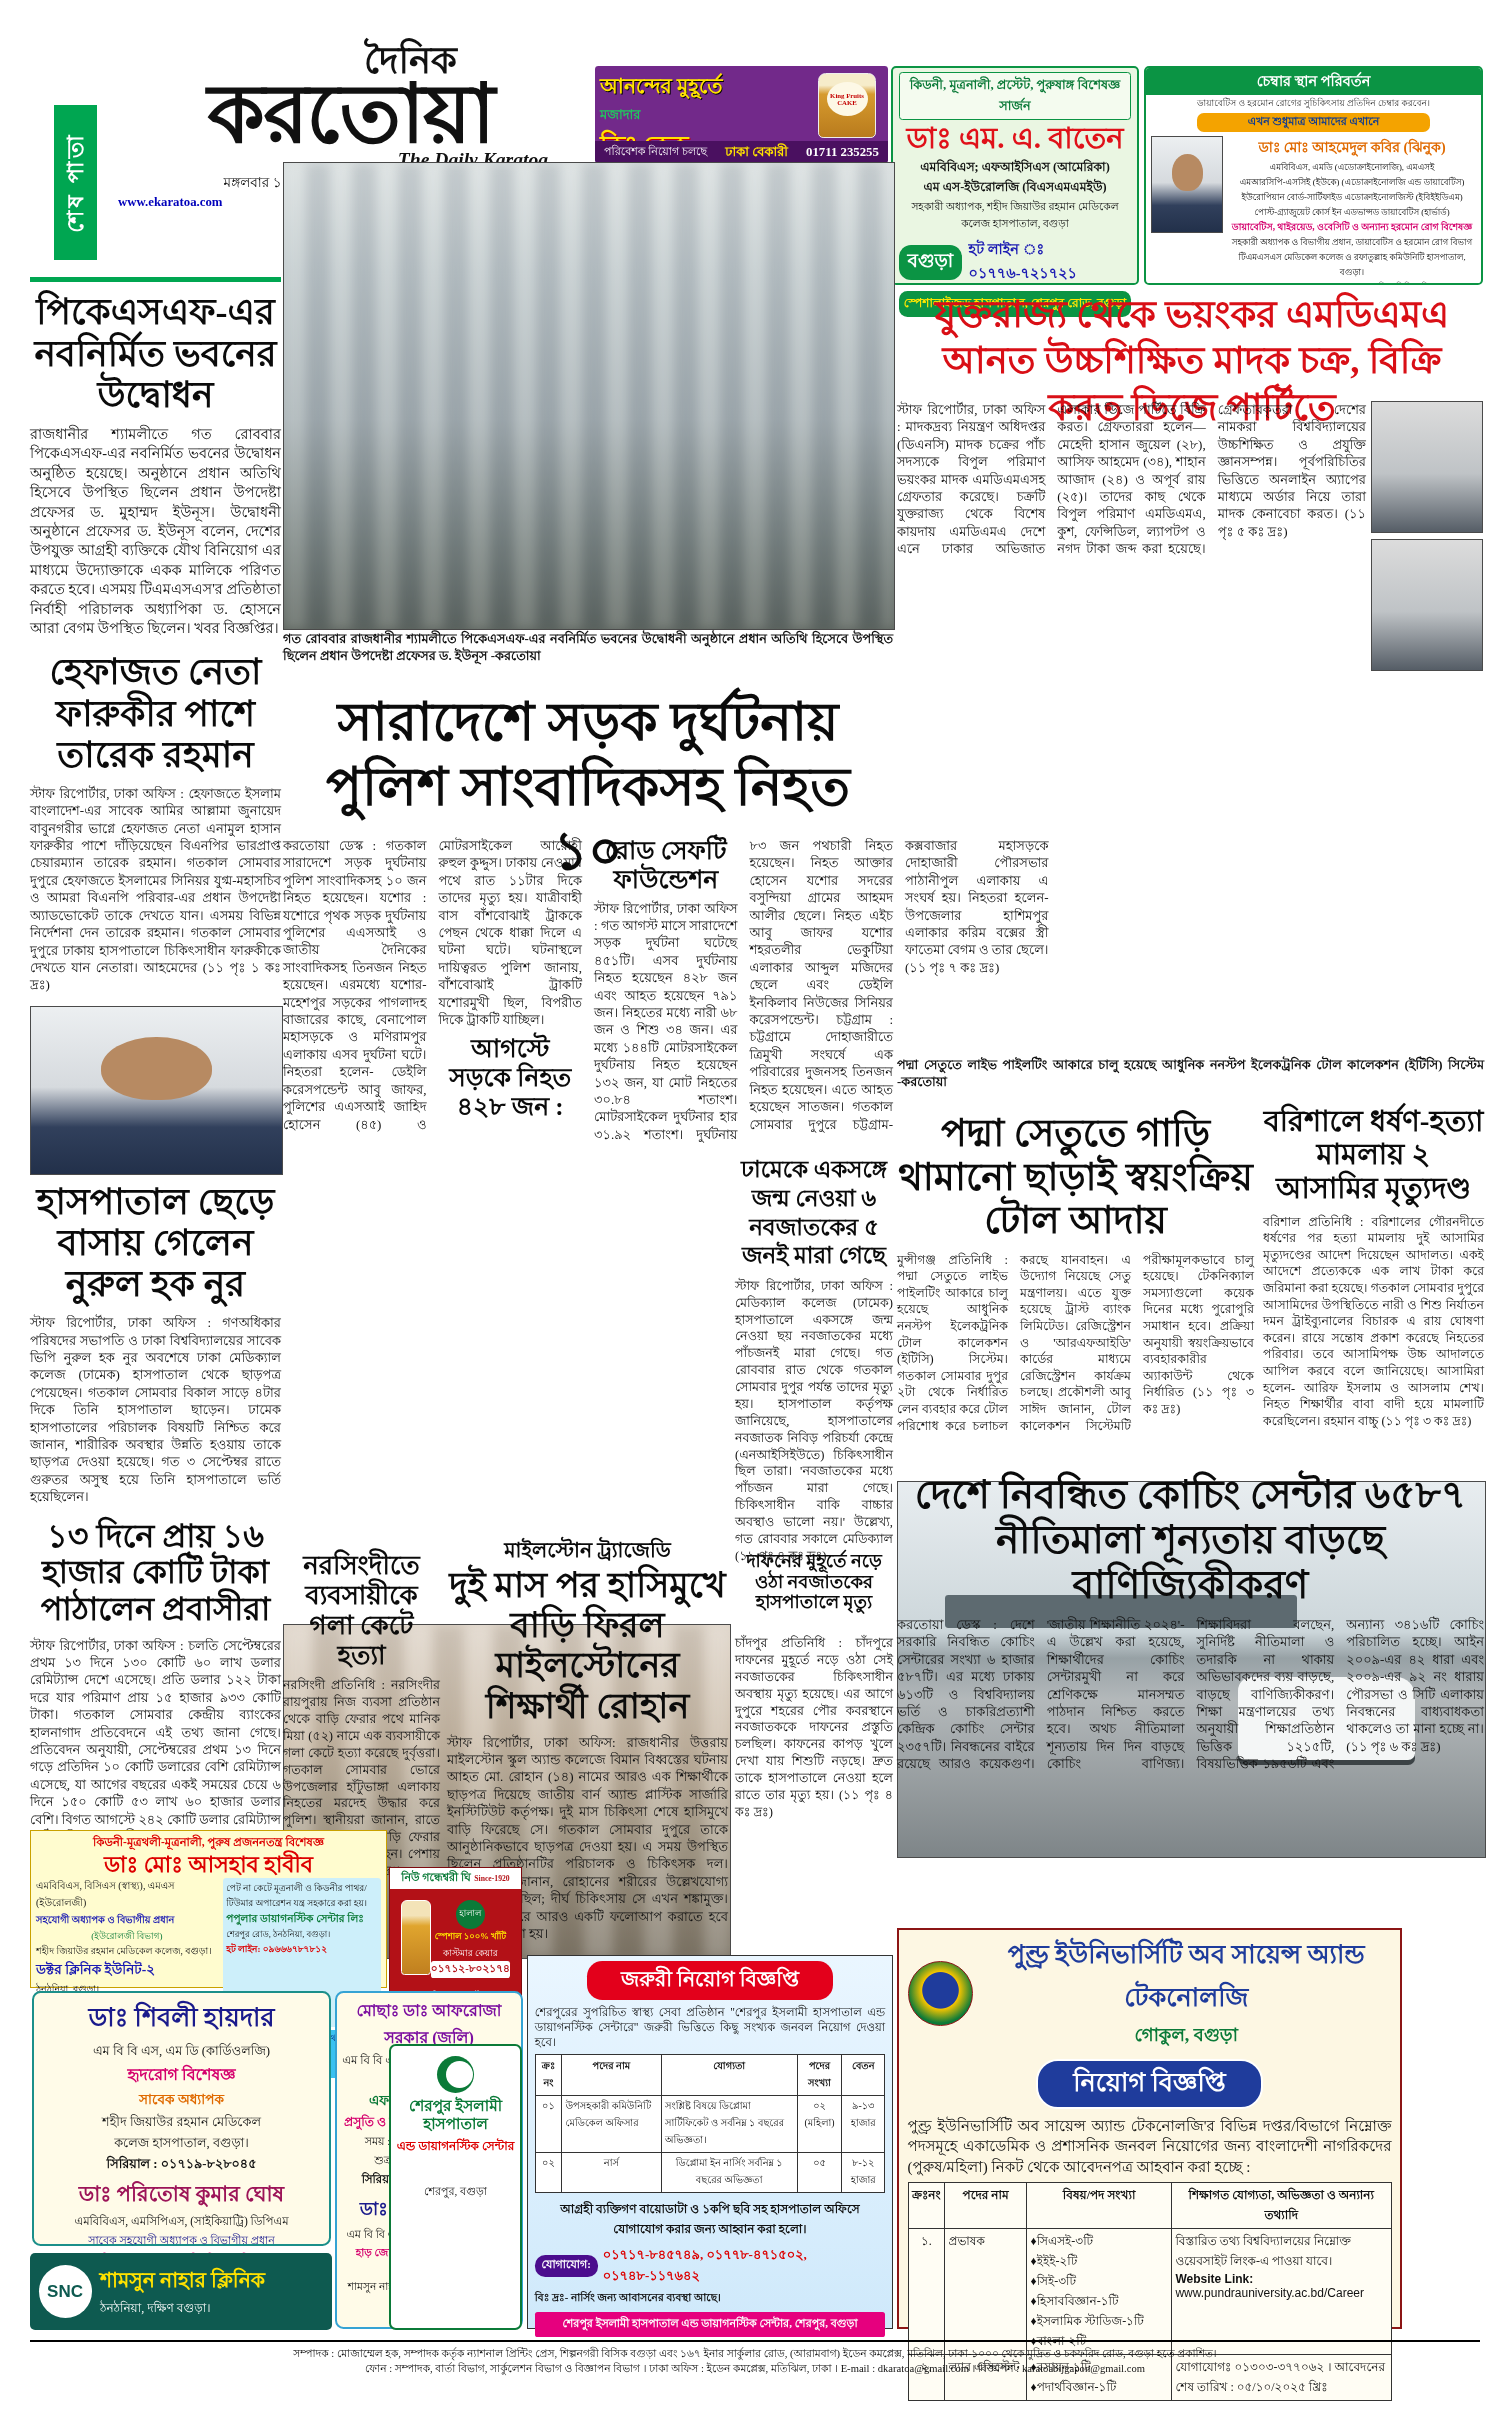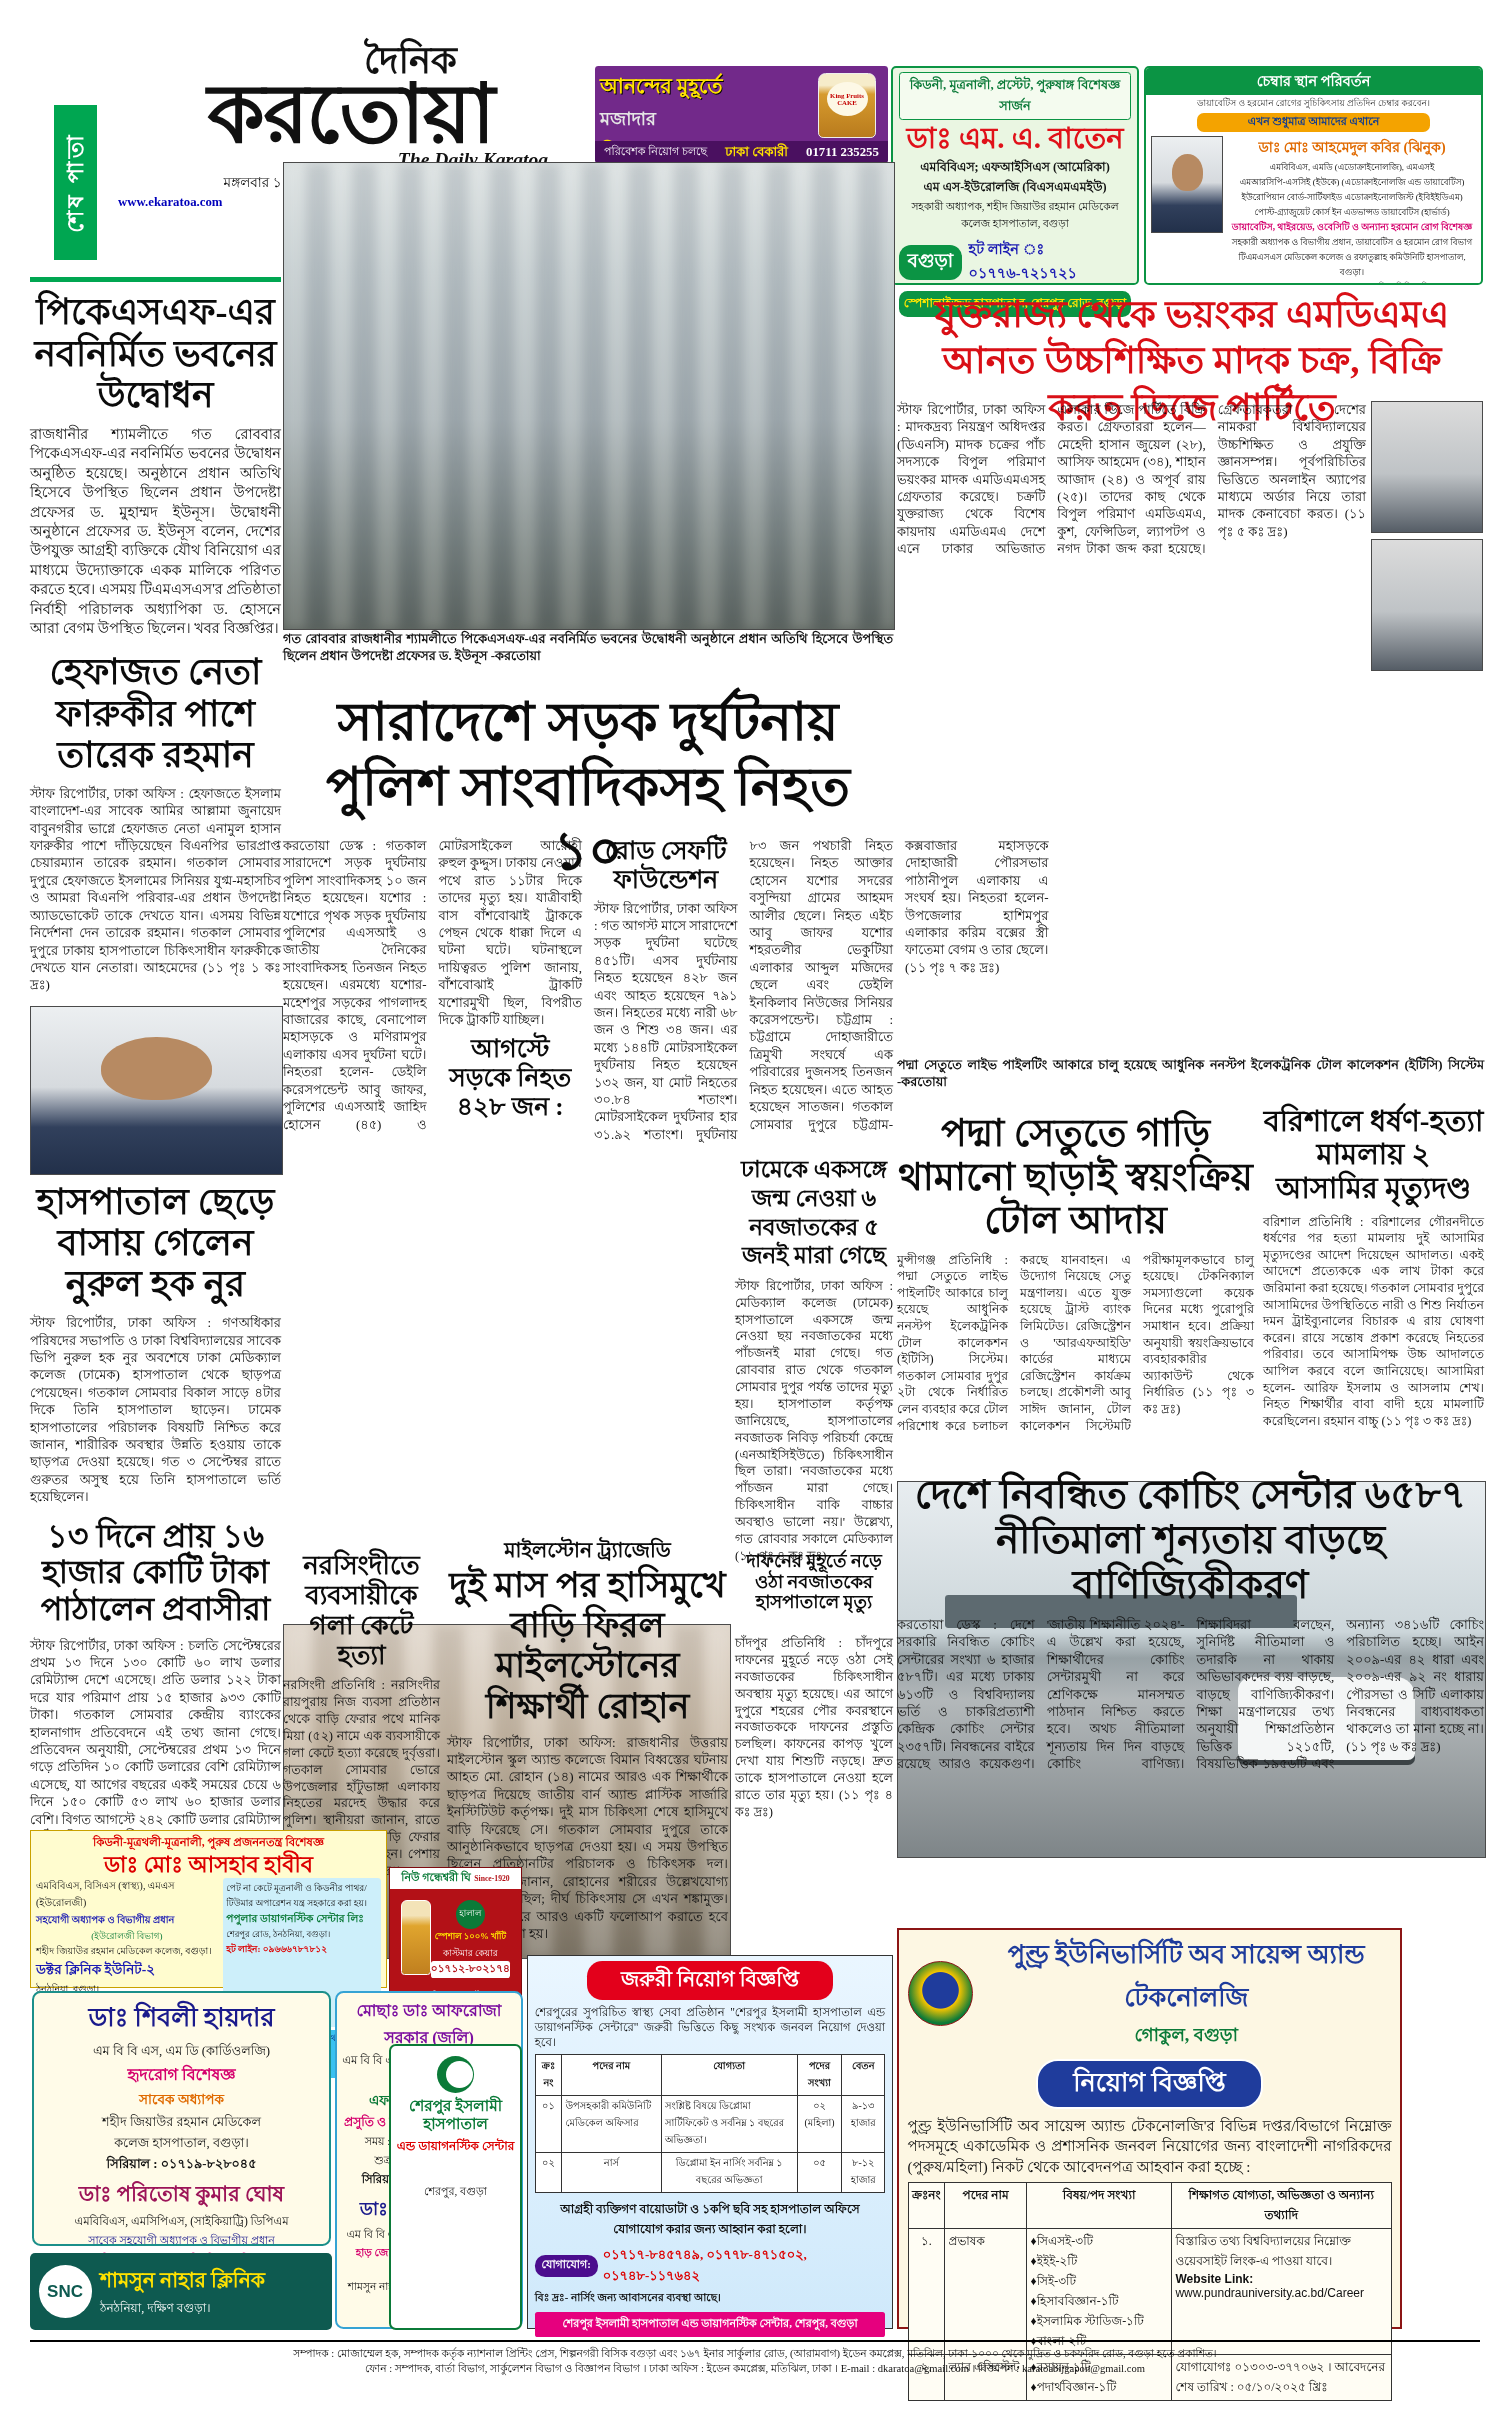--- a/index.html
+++ b/index.html
@@ -47,21 +47,21 @@
     <div style="font-size:37px;font-weight:bold;line-height:.9;text-align:center;transform:translateX(60px);">দৈনিক</div>
     <div style="font-size:82px;font-weight:bold;line-height:.92;letter-spacing:-1.7px;text-align:center;">করতোয়া</div>
     <div style="font-size:19.6px;font-weight:bold;font-style:italic;text-align:right;padding-right:47px;margin-top:-3.4px;">The Daily Karatoa</div>
     <div style="font-size:13.6px;text-align:center;margin-top:0.9px;">মঙ্গলবার ১ আশ্বিন ১৪৩২ : ১৬ সেপ্টেম্বর ২০২৫</div>
     <div style="font-size:12.8px;font-weight:bold;color:#0000bb;text-align:left;padding-left:12px;">www.ekaratoa.com</div>
   </div>
 
   <div class="abs adbox" style="left:595px;top:66px;width:293px;height:97px;background:#72298a;border-radius:3.4px;overflow:hidden;">
     <div class="abs" style="left:5.1px;top:5.1px;width:170px;">
       <div style="color:#ffe200;font-weight:bold;font-size:20.4px;text-shadow:0.9px 0.9px 0 #000;">আনন্দের মুহূর্তে</div>
-      <div style="color:#e5e5e5;font-weight:bold;font-size:18px;">মজাদার</div>
+      <div style="color:#22c55e;font-weight:bold;font-size:13px;">মজাদার</div>
       <div style="color:#ffe200;font-weight:bold;font-size:25.5px;text-shadow:0.9px 0.9px 0 #c40000;">কিং কেক</div>
     </div>
     <div class="abs" style="right:12px;top:6.8px;width:56px;height:63px;background:linear-gradient(#f6ecca 18%,#d79b2e 32%,#b97b1d);border:1.7px solid #eee;border-radius:7.7px 7.7px 5.1px 5.1px;">
       <div style="margin:8.5px auto 0;width:41px;height:34px;background:#fdf8e6;border-radius:50%;display:flex;align-items:center;justify-content:center;text-align:center;font-size:6.8px;color:#c40000;font-weight:bold;line-height:1.1;">King Fruits CAKE</div>
     </div>
     <div class="abs" style="left:0;bottom:0;width:100%;height:22px;background:#4a1060;display:flex;align-items:center;justify-content:space-around;">
       <span style="color:#fff;font-size:11px;">পরিবেশক নিয়োগ চলছে</span>
       <span style="color:#ffe200;font-weight:bold;font-size:12.8px;">ঢাকা বেকারী</span>
       <span style="color:#fff;font-weight:bold;font-size:12.8px;">01711 235255</span>
     </div>

